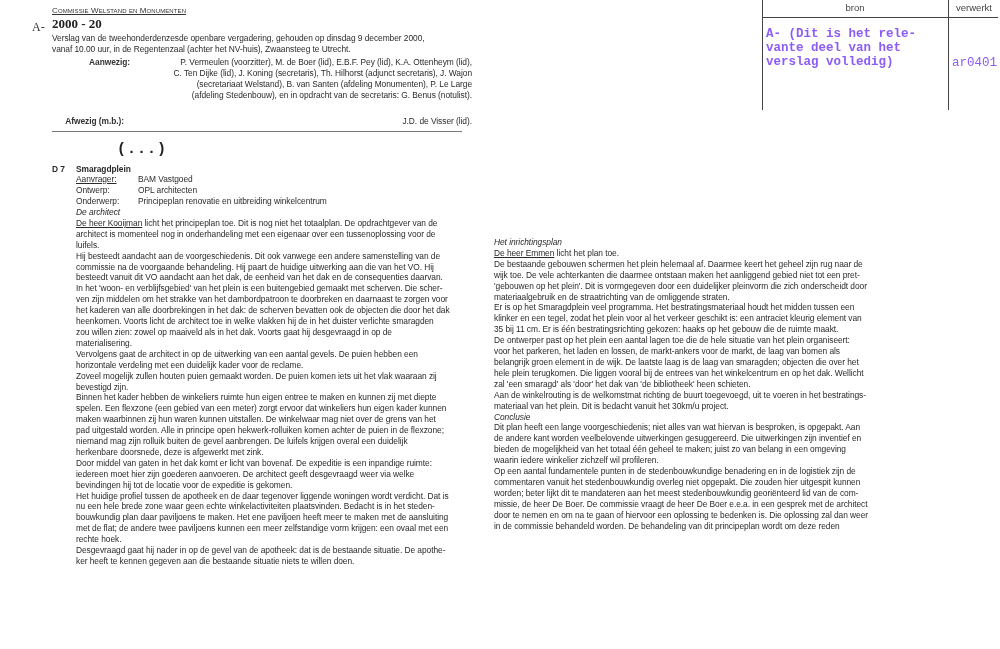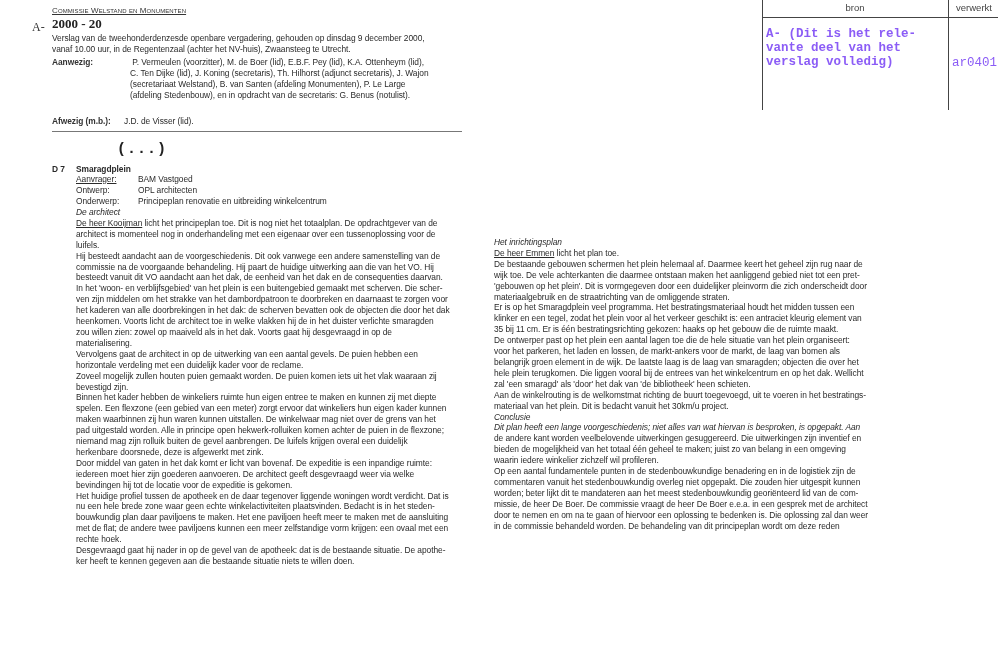--- a/index.html
+++ b/index.html
@@ -7,21 +7,21 @@
     width: 1000px; height: 649px; background: #ffffff; position: relative; overflow: hidden;
     font-family: "Liberation Sans", sans-serif; color: #2a2a2a;
   }
   .abs { position: absolute; }
   .doc { font-size: 8.4px; line-height: 10.9px; letter-spacing: -0.05px; }
   .hdr-org { left: 52px; top: 6px; font-size: 8px; font-variant: small-caps; letter-spacing: 0.1px; text-decoration: underline; color: #333; }
   .hdr-num { left: 52px; top: 16px; font-family: "Liberation Serif", serif; font-weight: bold; font-size: 13px; color: #222; }
   .marker-a { left: 32px; top: 20px; font-family: "Liberation Serif", serif; font-size: 12px; color: #333; }
   .intro { left: 52px; top: 33px; width: 420px; }
   .att-label { font-weight: bold; color: #333; }
-  .att { left: 52px; top: 57px; width: 420px; }
+  .att { left: 52px; top: 57px; width: 420px; text-align: right; }
   .att-row { display: flex; }
   .att-row .lbl { width: 78px; flex: 0 0 78px; }
   .att-row .val { flex: 1; }
   .divider { left: 52px; top: 131px; width: 410px; height: 1px; background: #777; }
   .ellipsis { left: 117px; top: 141px; font-family: "Liberation Mono", monospace; font-size: 15px; font-weight: bold; color: #222; letter-spacing: 1px; }
   .item-code { left: 52px; top: 164px; font-weight: bold; }
   .item-title { left: 76px; top: 164px; font-weight: bold; }
   .meta { left: 76px; top: 174px; }
   .meta-row { display: flex; }
   .meta-row .lbl { width: 62px; flex: 0 0 62px; }
@@ -152,21 +152,21 @@
       <div style="white-space: nowrap;">De ontwerper past op het plein een aantal lagen toe die de hele situatie van het plein organiseert:</div>
       <div style="white-space: nowrap;">voor het parkeren, het laden en lossen, de markt-ankers voor de markt, de laag van bomen als</div>
       <div style="white-space: nowrap;">belangrijk groen element in de wijk. De laatste laag is de laag van smaragden; objecten die over het</div>
       <div style="white-space: nowrap;">hele plein terugkomen. Die liggen vooral bij de entrees van het winkelcentrum en op het dak. Wellicht</div>
       <div style="white-space: nowrap;">zal 'een smaragd' als 'door' het dak van 'de bibliotheek' heen schieten.</div>
       <div style="white-space: nowrap;">Aan de winkelrouting is de welkomstmat richting de buurt toegevoegd, uit te voeren in het bestratings-</div>
       <div style="white-space: nowrap;">materiaal van het plein. Dit is bedacht vanuit het 30km/u project.</div>
     </div>
   <div class="italic">Conclusie</div>
   <div id="conclusion-lines">
-      <div style="white-space: nowrap; font-style: italic;">Dit plan heeft een lange voorgeschiedenis; niet alles van wat hiervan is besproken, is opgepakt. Aan</div>
+      <div style="white-space: nowrap;">Dit plan heeft een lange voorgeschiedenis; niet alles van wat hiervan is besproken, is opgepakt. Aan</div>
       <div style="white-space: nowrap;">de andere kant worden veelbelovende uitwerkingen gesuggereerd. Die uitwerkingen zijn inventief en</div>
       <div style="white-space: nowrap;">bieden de mogelijkheid van het totaal één geheel te maken; juist zo van belang in een omgeving</div>
       <div style="white-space: nowrap;">waarin iedere winkelier zichzelf wil profileren.</div>
       <div style="white-space: nowrap;">Op een aantal fundamentele punten in de stedenbouwkundige benadering en in de logistiek zijn de</div>
       <div style="white-space: nowrap;">commentaren vanuit het stedenbouwkundig overleg niet opgepakt. Die zouden hier uitgespit kunnen</div>
       <div style="white-space: nowrap;">worden; beter lijkt dit te mandateren aan het meest stedenbouwkundig georiënteerd lid van de com-</div>
       <div style="white-space: nowrap;">missie, de heer De Boer. De commissie vraagt de heer De Boer e.e.a. in een gesprek met de architect</div>
       <div style="white-space: nowrap;">door te nemen en om na te gaan of hiervoor een oplossing te bedenken is. Die oplossing zal dan weer</div>
       <div style="white-space: nowrap;">in de commissie behandeld worden. De behandeling van dit principeplan wordt om deze reden</div>
     </div>

